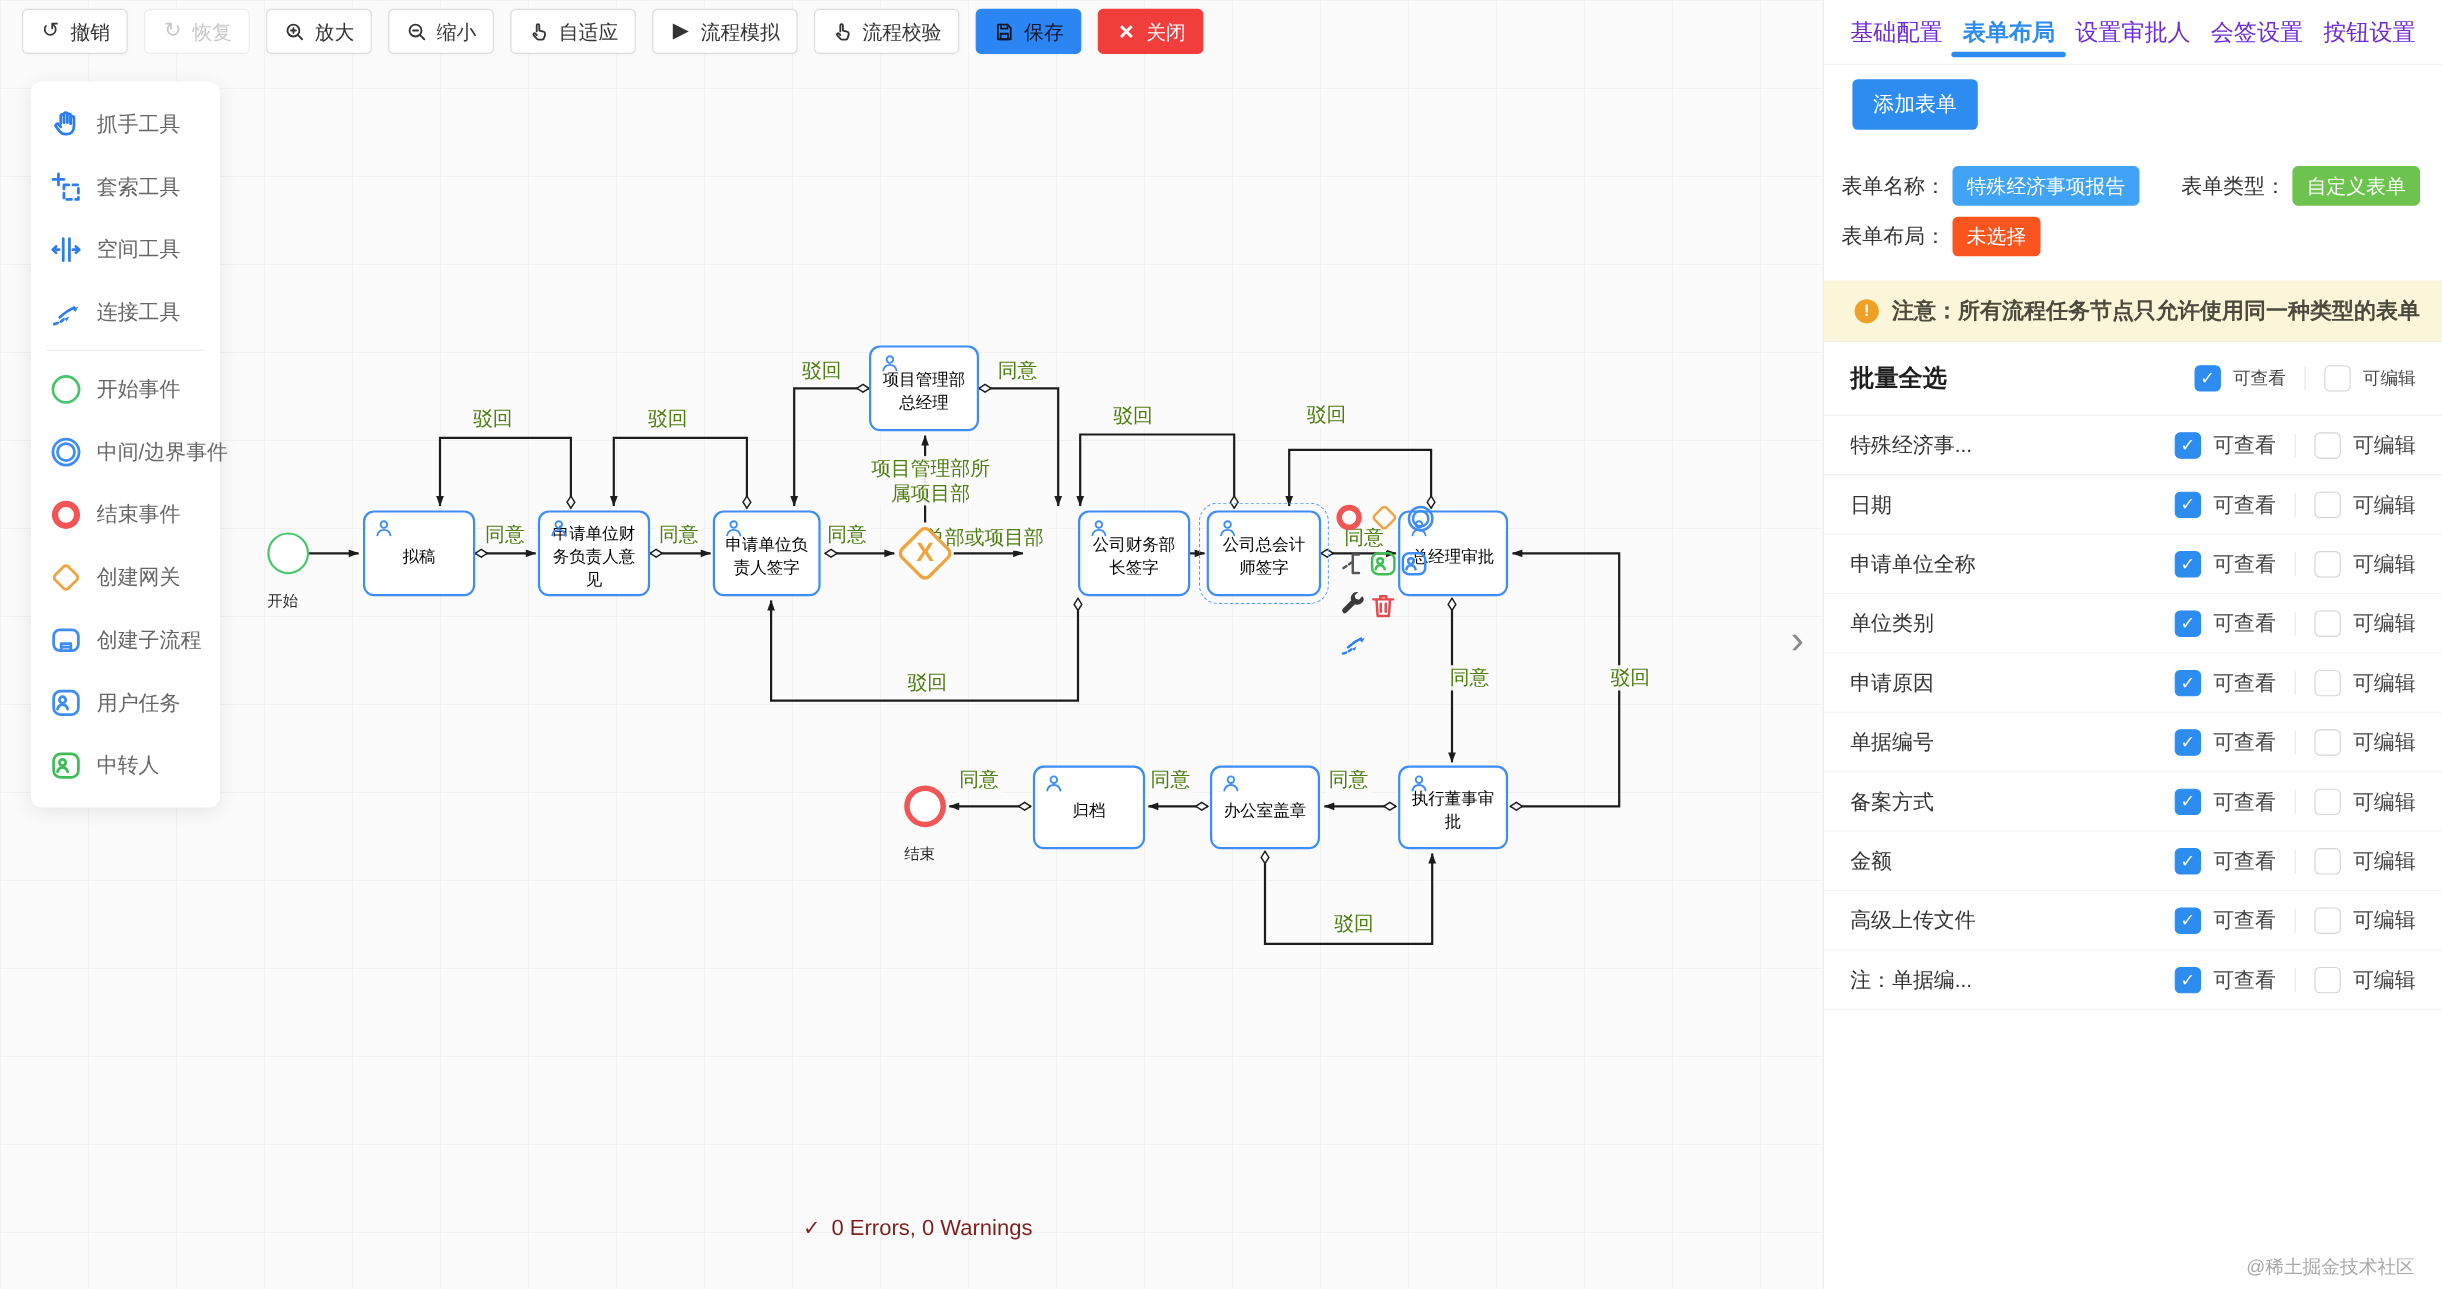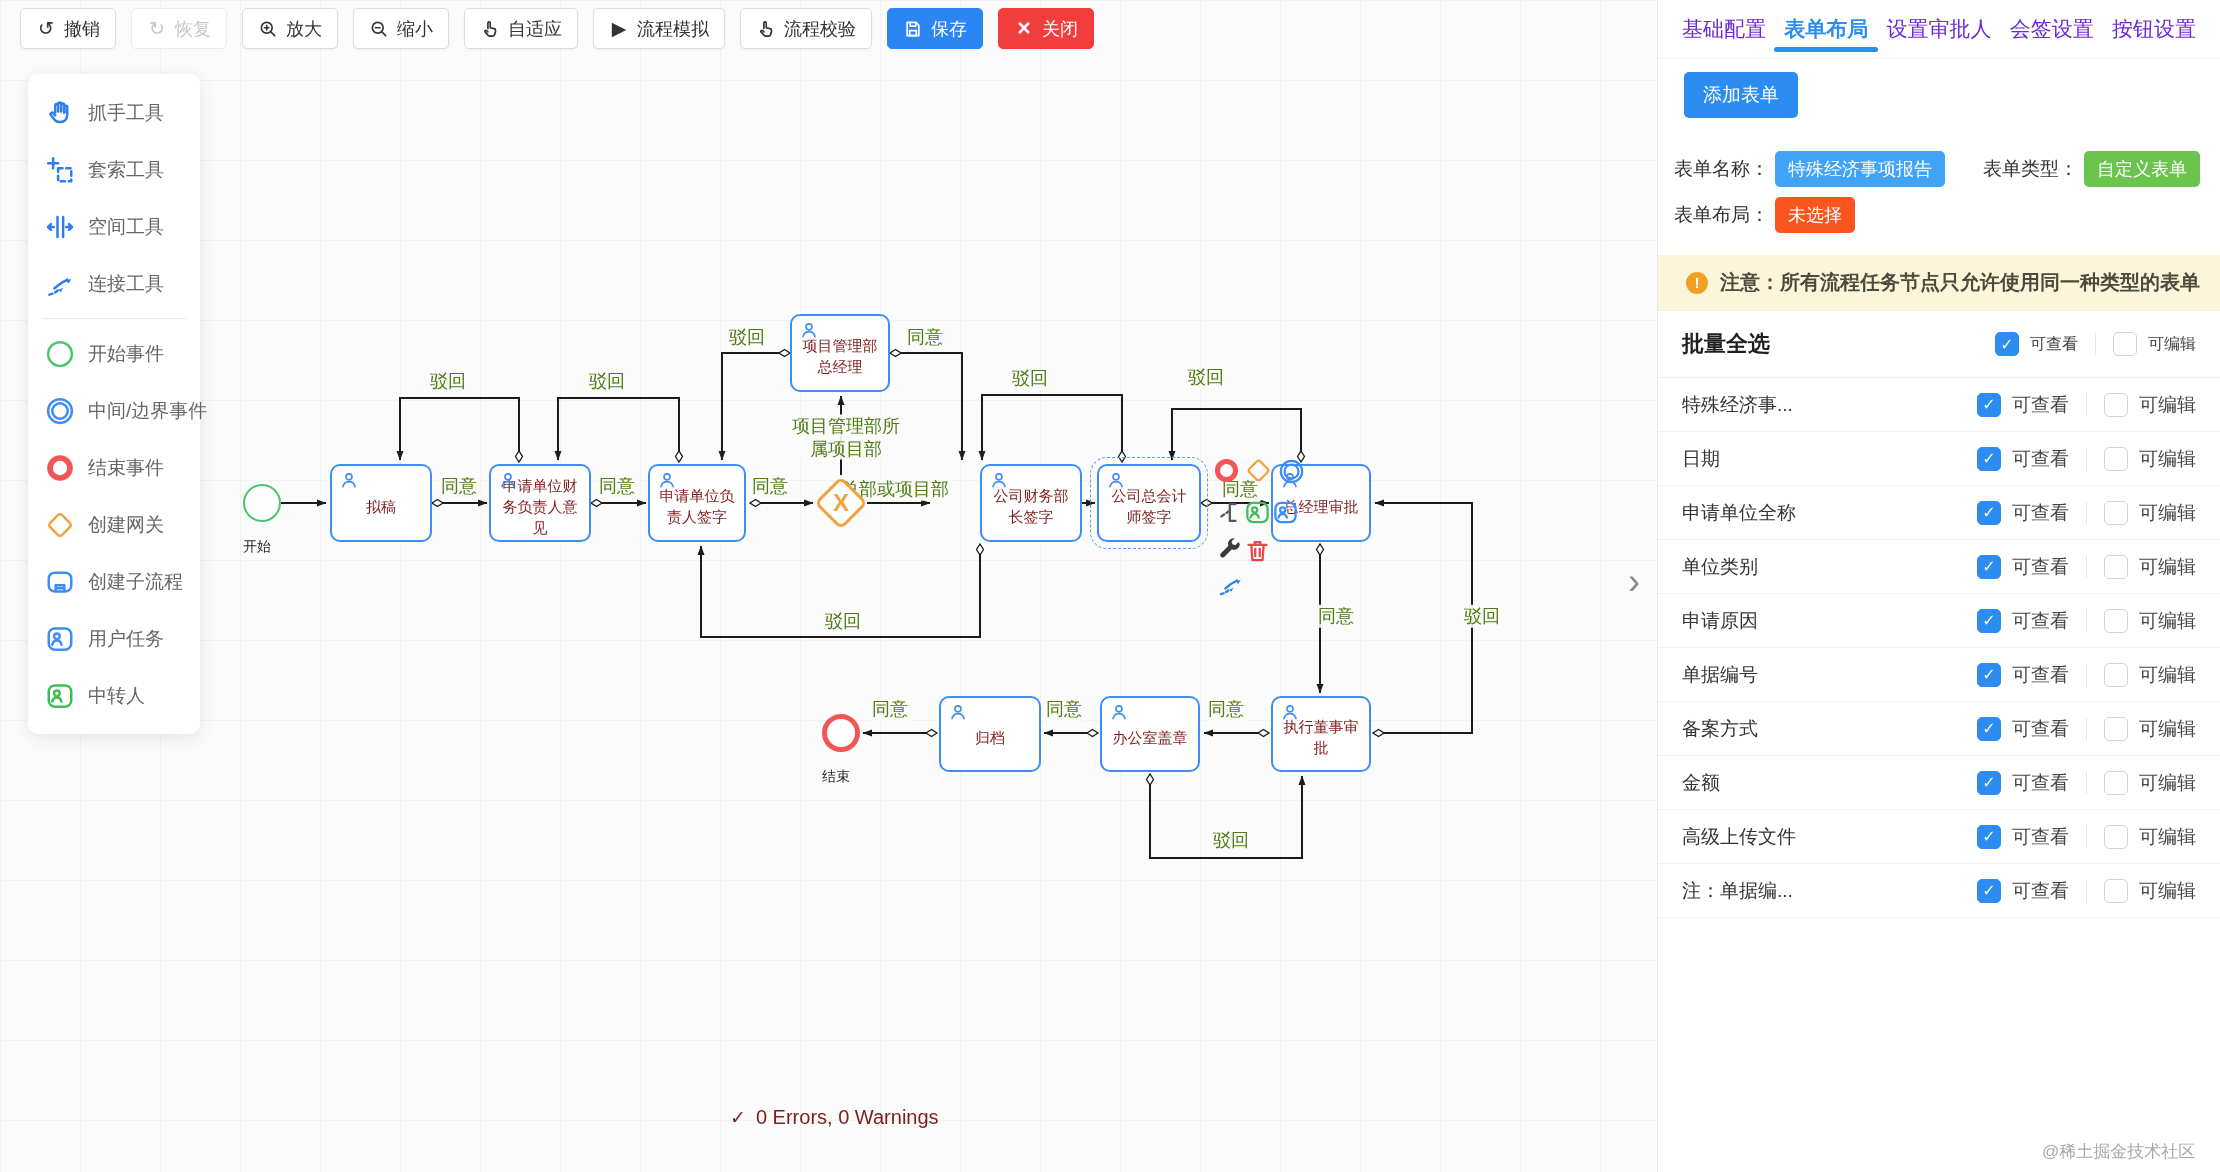--- a/index.html
+++ b/index.html
@@ -19,21 +19,21 @@
   #edge-svg{position:absolute;left:0;top:0;width:1657px;height:1172px;z-index:1;}
   .edge-label{
     position:absolute;transform:translate(-50%,-50%);z-index:2;
     font-size:18px;color:#4d7c0f;background:rgba(251,251,251,.92);
     padding:0 3px;white-space:nowrap;line-height:1.25;
   }
   .edge-label.wrap{white-space:normal;text-align:center;}
   .flow-node{
     position:absolute;box-sizing:border-box;z-index:3;
     border:2px solid #3e8df6;border-radius:10px;background:#fff;
-    color:#7f1d1d;font-size:15px;line-height:1.4;text-align:center;
+    color:#000000;font-size:15px;line-height:1.4;text-align:center;
     display:flex;align-items:center;justify-content:center;
     padding:10px 8px 4px;cursor:pointer;
   }
   .flow-node.selected{outline:1.6px dashed #5b9cf2;outline-offset:6px;}
   .nuser{position:absolute;top:4px;left:7px;width:20px;height:20px;color:#3e8df6;}
   .nuser svg{width:100%;height:100%;}
   .event-circle{position:absolute;box-sizing:border-box;border-radius:50%;background:#fff;z-index:3;cursor:pointer;}
   .event-circle.start{width:38px;height:38px;border:2.5px solid #49c56d;}
   .event-circle.end{width:38px;height:38px;border:5.5px solid #f25555;}
   .event-label{position:absolute;transform:translate(-50%,-50%);font-size:14px;color:#2b2b2b;z-index:3;white-space:nowrap;}
@@ -52,21 +52,21 @@
     display:flex;align-items:center;gap:8px;height:41px;padding:0 15px;
     background:#fff;border:1px solid #dcdcdc;border-radius:5px;
     font-size:18px;color:#333;cursor:pointer;box-shadow:0 1px 3px rgba(0,0,0,.04);
     font-family:inherit;
   }
   .tb-btn .ic{width:20px;height:20px;display:inline-flex;align-items:center;justify-content:center;}
   .tb-btn .ic svg{width:100%;height:100%;}
   .tb-btn .g{font-size:19px;line-height:1;}
   .tb-btn .xg{font-size:23px;font-weight:700;}
   .tb-btn.disabled{color:#c8c8c8;border-color:#ececec;box-shadow:none;cursor:default;}
-  .tb-btn.primary{background:#2b86f3;border-color:#2b86f3;color:#ffffff;}
+  .tb-btn.primary{background:#2b86f3;border-color:#2b86f3;color:#0f172a;}
   .tb-btn.danger{background:#f23d3d;border-color:#f23d3d;color:#fff;}
   
   #palette{
     position:absolute;left:28px;top:74px;width:172px;z-index:8;
     background:#fff;border-radius:10px;box-shadow:0 4px 18px rgba(0,0,0,.09);
     padding:10px 0;
   }
   .p-item{display:flex;align-items:center;gap:13px;height:57px;padding:0 17px;color:#666;font-size:19px;cursor:pointer;white-space:nowrap;}
   .p-icon{width:30px;height:30px;flex:none;color:#2d7df0;display:inline-flex;}
   .p-icon svg{width:100%;height:100%;}

